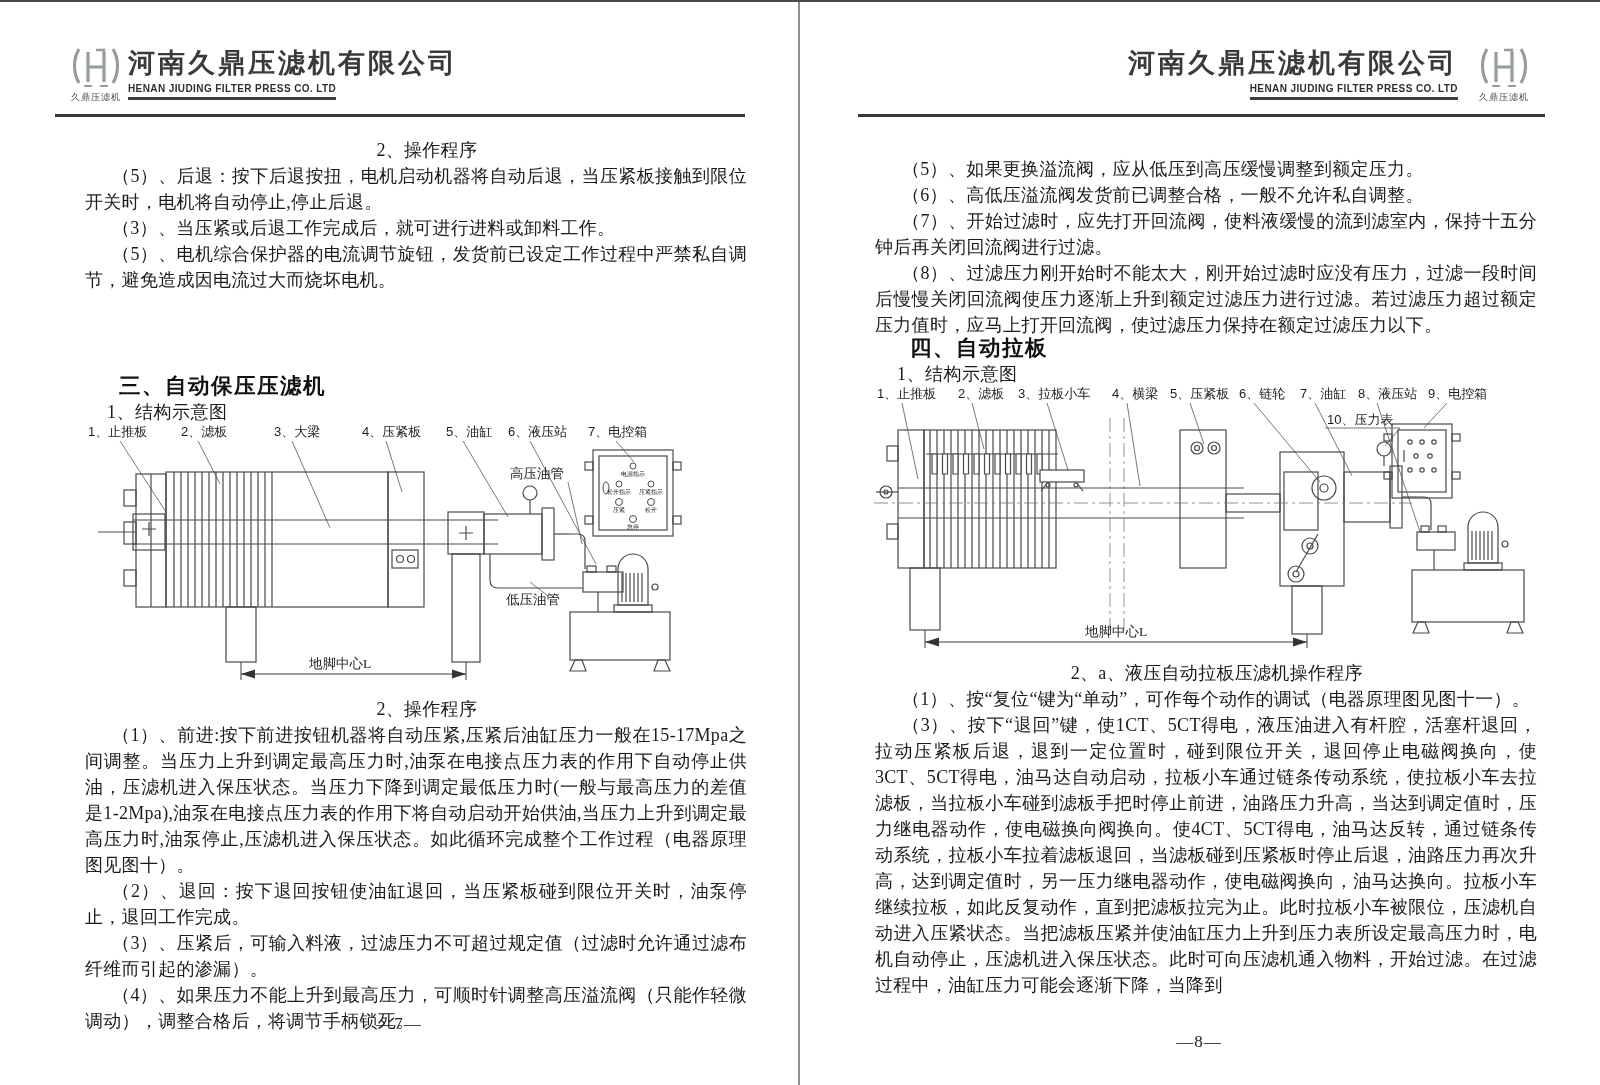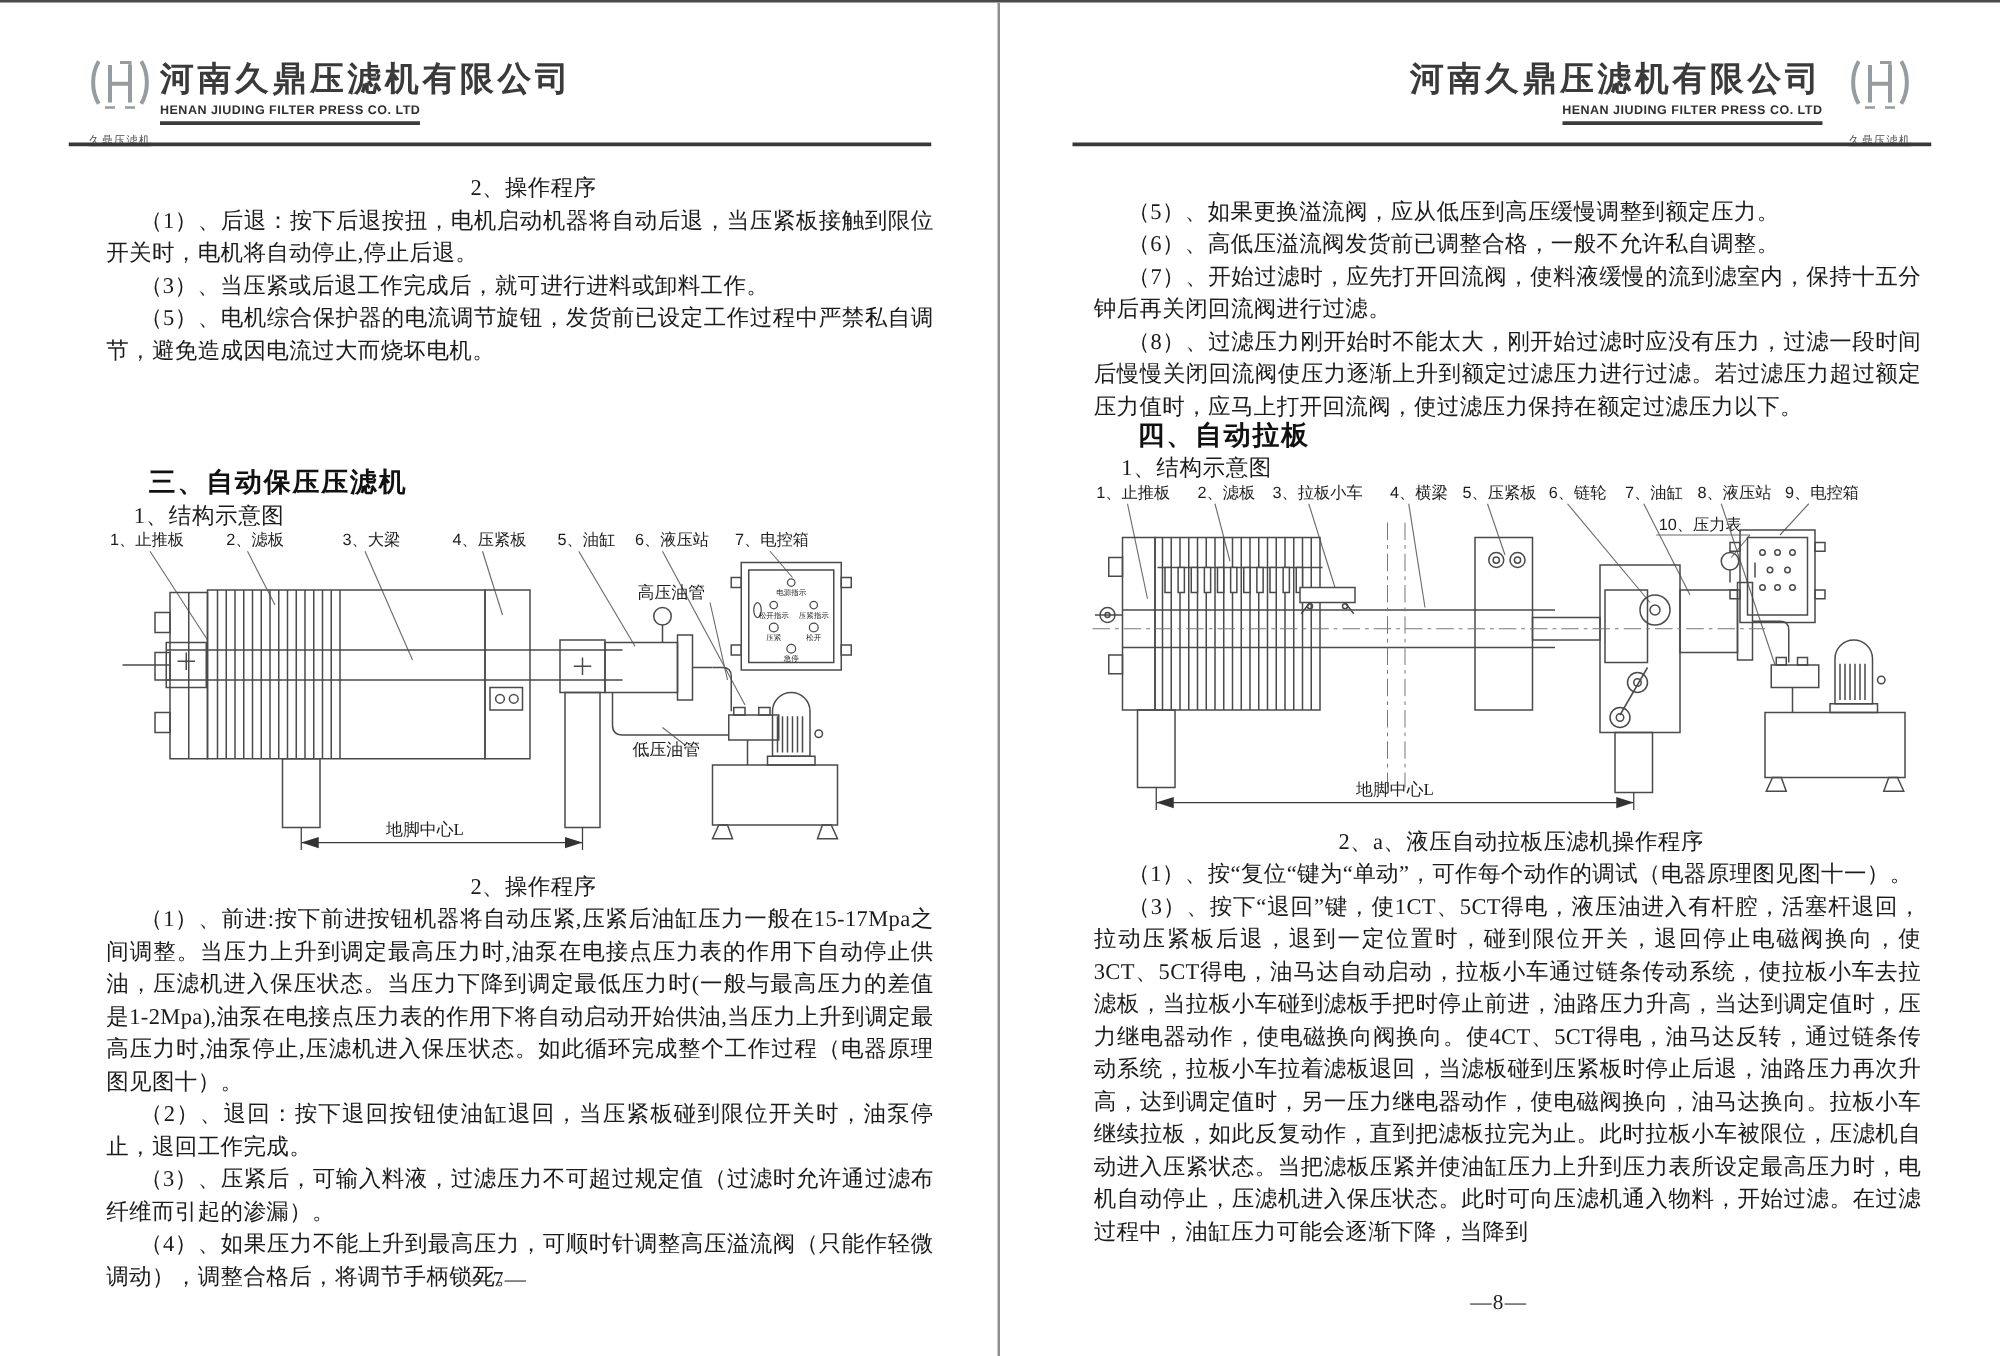--- a/index.html
+++ b/index.html
@@ -7,21 +7,21 @@
           font-family:"Liberation Serif",serif;color:#1b1b1b;border-top:2px solid #4a4a4a;box-sizing:border-box;}
   .page{position:absolute;top:0;width:798px;height:1085px;}
   .page-left{left:0;}
   .page-right{left:800px;}
   .page-divider{position:absolute;left:798px;top:0;width:2px;height:1085px;background:#8f8f8f;}
 
   
   .logo-box{position:absolute;width:64px;text-align:center;}
   .logo-mark{display:block;margin:0 auto;}
   .logo-caption{display:block;font-family:"Liberation Sans",sans-serif;font-size:9px;color:#4c4c4c;
-                letter-spacing:1px;white-space:nowrap;margin-top:16px;text-decoration:underline;}
+                letter-spacing:1px;white-space:nowrap;margin-top:1px;}
   .company{position:absolute;}
   .company-cn{font-family:Liberation Serif, serif;font-weight:bold;font-size:27px;color:#3a3a3a;
               letter-spacing:3px;white-space:nowrap;line-height:30px;}
   .company-en{display:inline-block;font-family:"Liberation Sans",sans-serif;font-weight:bold;font-size:10px;
               color:#2f2f2f;letter-spacing:0.4px;white-space:nowrap;border-bottom:3px solid #3c3c3c;
               padding-bottom:3px;margin-top:2px;}
   .company.right-side{text-align:right;}
   .hdr-rule{position:absolute;height:3px;background:#383838;}
 
   
@@ -63,21 +63,21 @@
 
     <div class="company" style="left:128px;top:46px;">
       <div class="company-cn">河南久鼎压滤机有限公司</div>
       <span class="company-en">HENAN JIUDING FILTER PRESS CO. LTD</span>
     </div>
 
     <div class="hdr-rule" style="left:55px;top:112px;width:690px;"></div>
 
     <div class="block" style="left:85px;top:135px;">
       <p class="para title-line">2、操作程序</p>
-      <p class="para">（1）、后退：按下后退按扭，电机启动机器将自动后退，当压紧板接触到限位开关时，电机将自动停止,停止后退。</p>
+      <p class="para">（5）、后退：按下后退按扭，电机启动机器将自动后退，当压紧板接触到限位开关时，电机将自动停止,停止后退。</p>
       <p class="para">（3）、当压紧或后退工作完成后，就可进行进料或卸料工作。</p>
       <p class="para">（5）、电机综合保护器的电流调节旋钮，发货前已设定工作过程中严禁私自调节，避免造成因电流过大而烧坏电机。</p>
     </div>
 
     <div class="sec-h" style="left:119px;top:369px;">三、自动保压压滤机</div>
     <div class="sub-h" style="left:107px;top:398px;">1、结构示意图</div>
 
     <svg class="diagram" style="left:78px;top:420px;" width="665" height="268" viewBox="0 0 665 268">
 
       <g>

